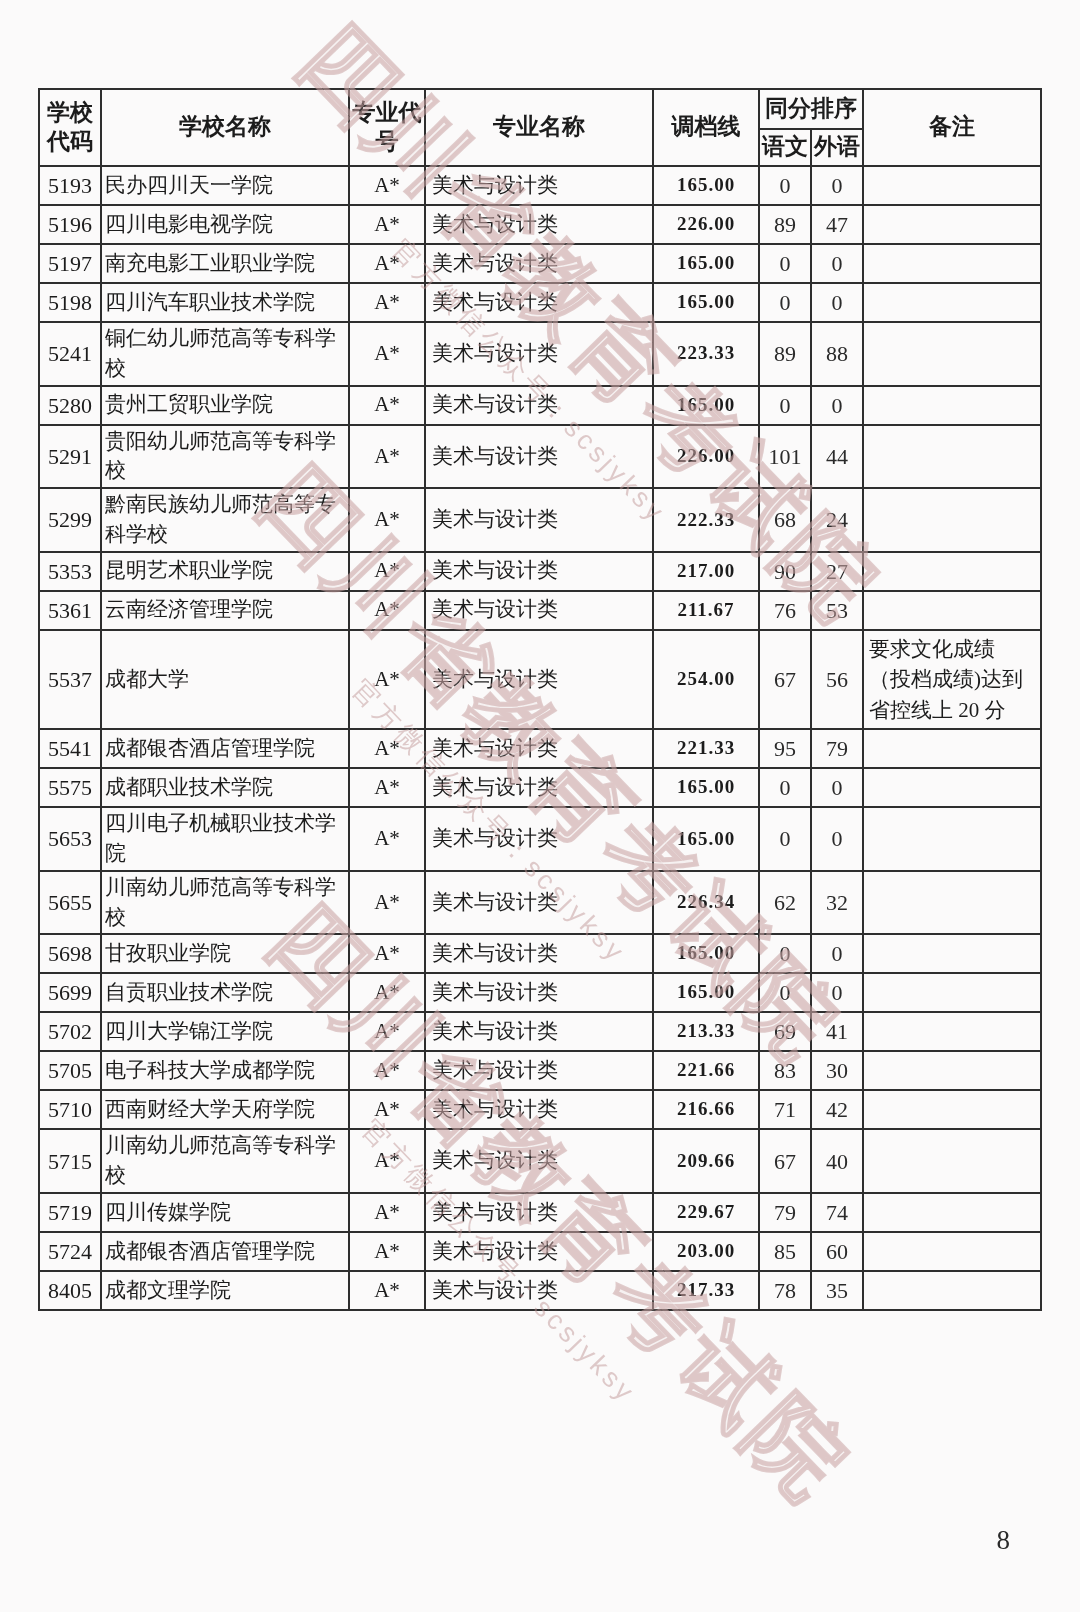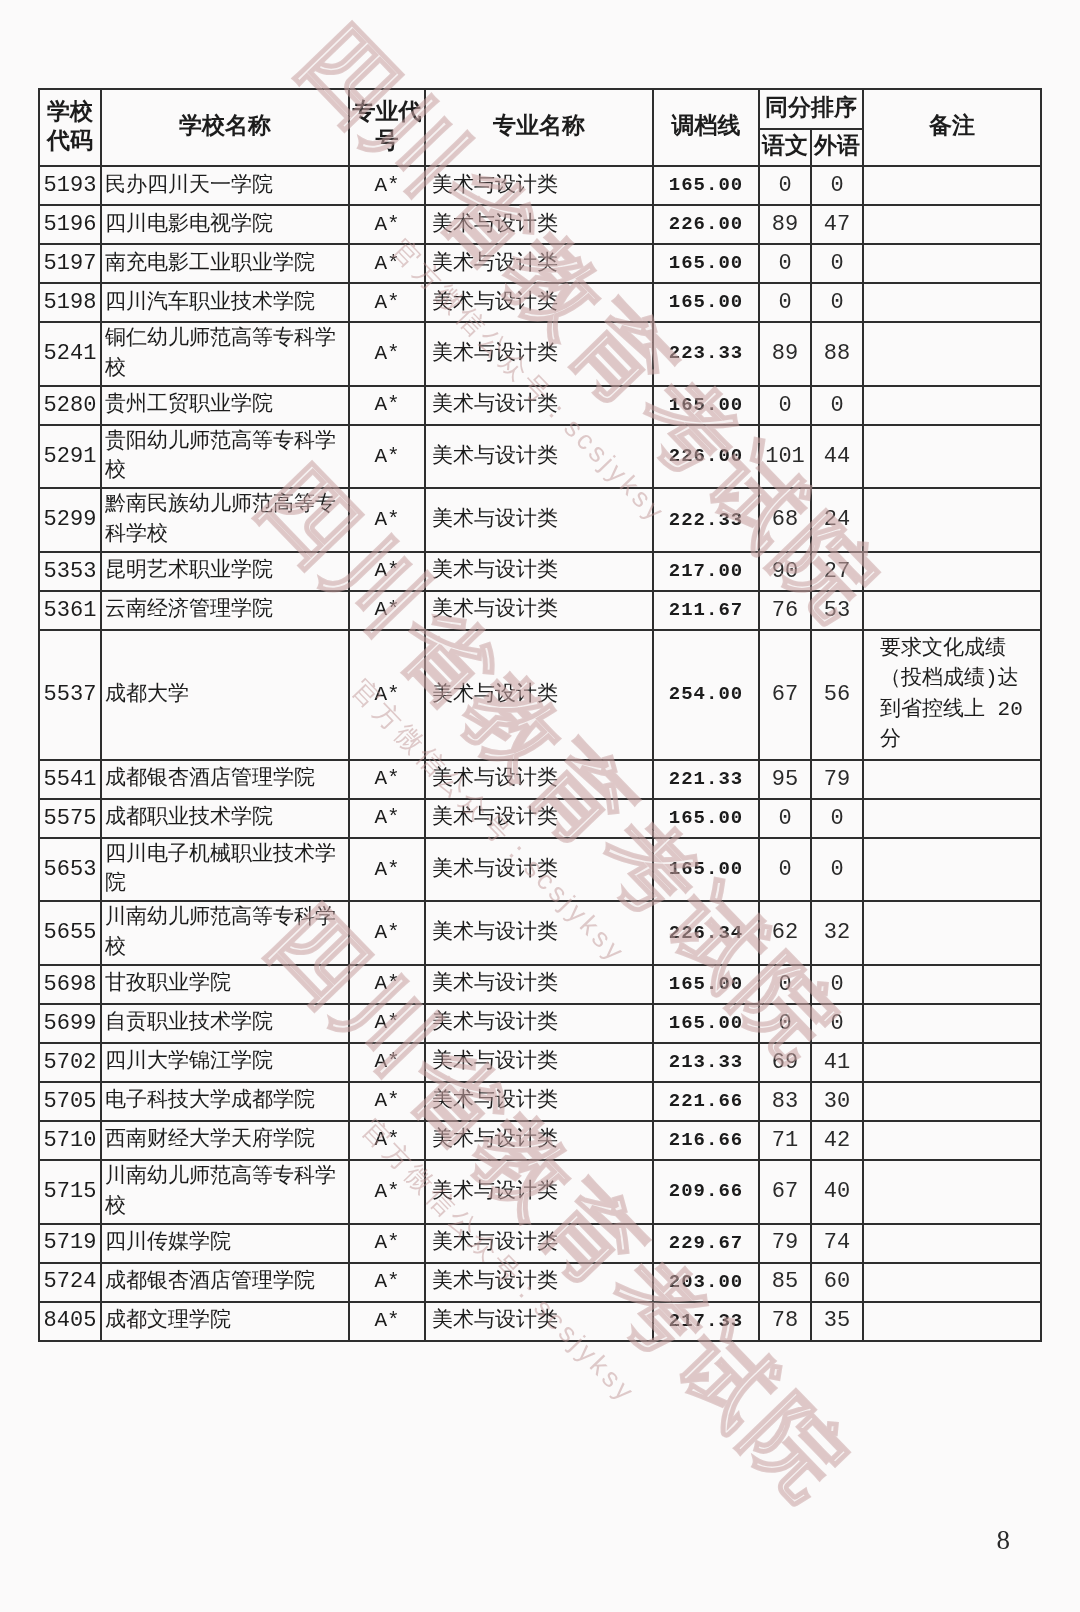--- a/index.html
+++ b/index.html
@@ -34,42 +34,41 @@
   }
   .wm1{left:25px;top:255px;}
   .wm2{left:-15px;top:695px;}
   .wm3{left:-5px;top:1135px;}
 
   
   table{
     position:absolute;left:38px;top:88px;width:1002px;
     border-collapse:collapse;table-layout:fixed;
     z-index:2;
-    font-family:Liberation Mono, monospace;
   }
   th,td{
     border:2px solid #2e2e2e;
     padding:1px 2px;
     overflow:hidden;
   }
   th{
     font-size:23px;font-weight:bold;text-align:center;
     line-height:1.25;
   }
   tr.hdr1{height:40px;}
   tr.hdr2{height:37px;}
   tbody tr{height:39px;}
   td{font-size:21px;line-height:1.42;}
   .c-code{text-align:center;font-size:22px;}
   .c-name{text-align:left;padding-left:3px;}
   .c-mcode{text-align:center;}
   .c-mname{text-align:left;padding-left:6px;}
   .c-line{text-align:center;font-size:19px;font-weight:bold;letter-spacing:1px;}
   .c-num{text-align:center;font-size:22px;color:#2a2a2a;}
-  .c-remark{text-align:left;padding:3px 16px;font-size:21px;line-height:1.45;}
+  .c-remark{text-align:left;padding:3px 5px;font-size:21px;line-height:1.45;}
 
   
   .page-num{
     position:absolute;right:70px;top:1525px;
     font-size:27px;color:#2a2a2a;z-index:2;
   }
 </style>
 </head>
 <body>
 

